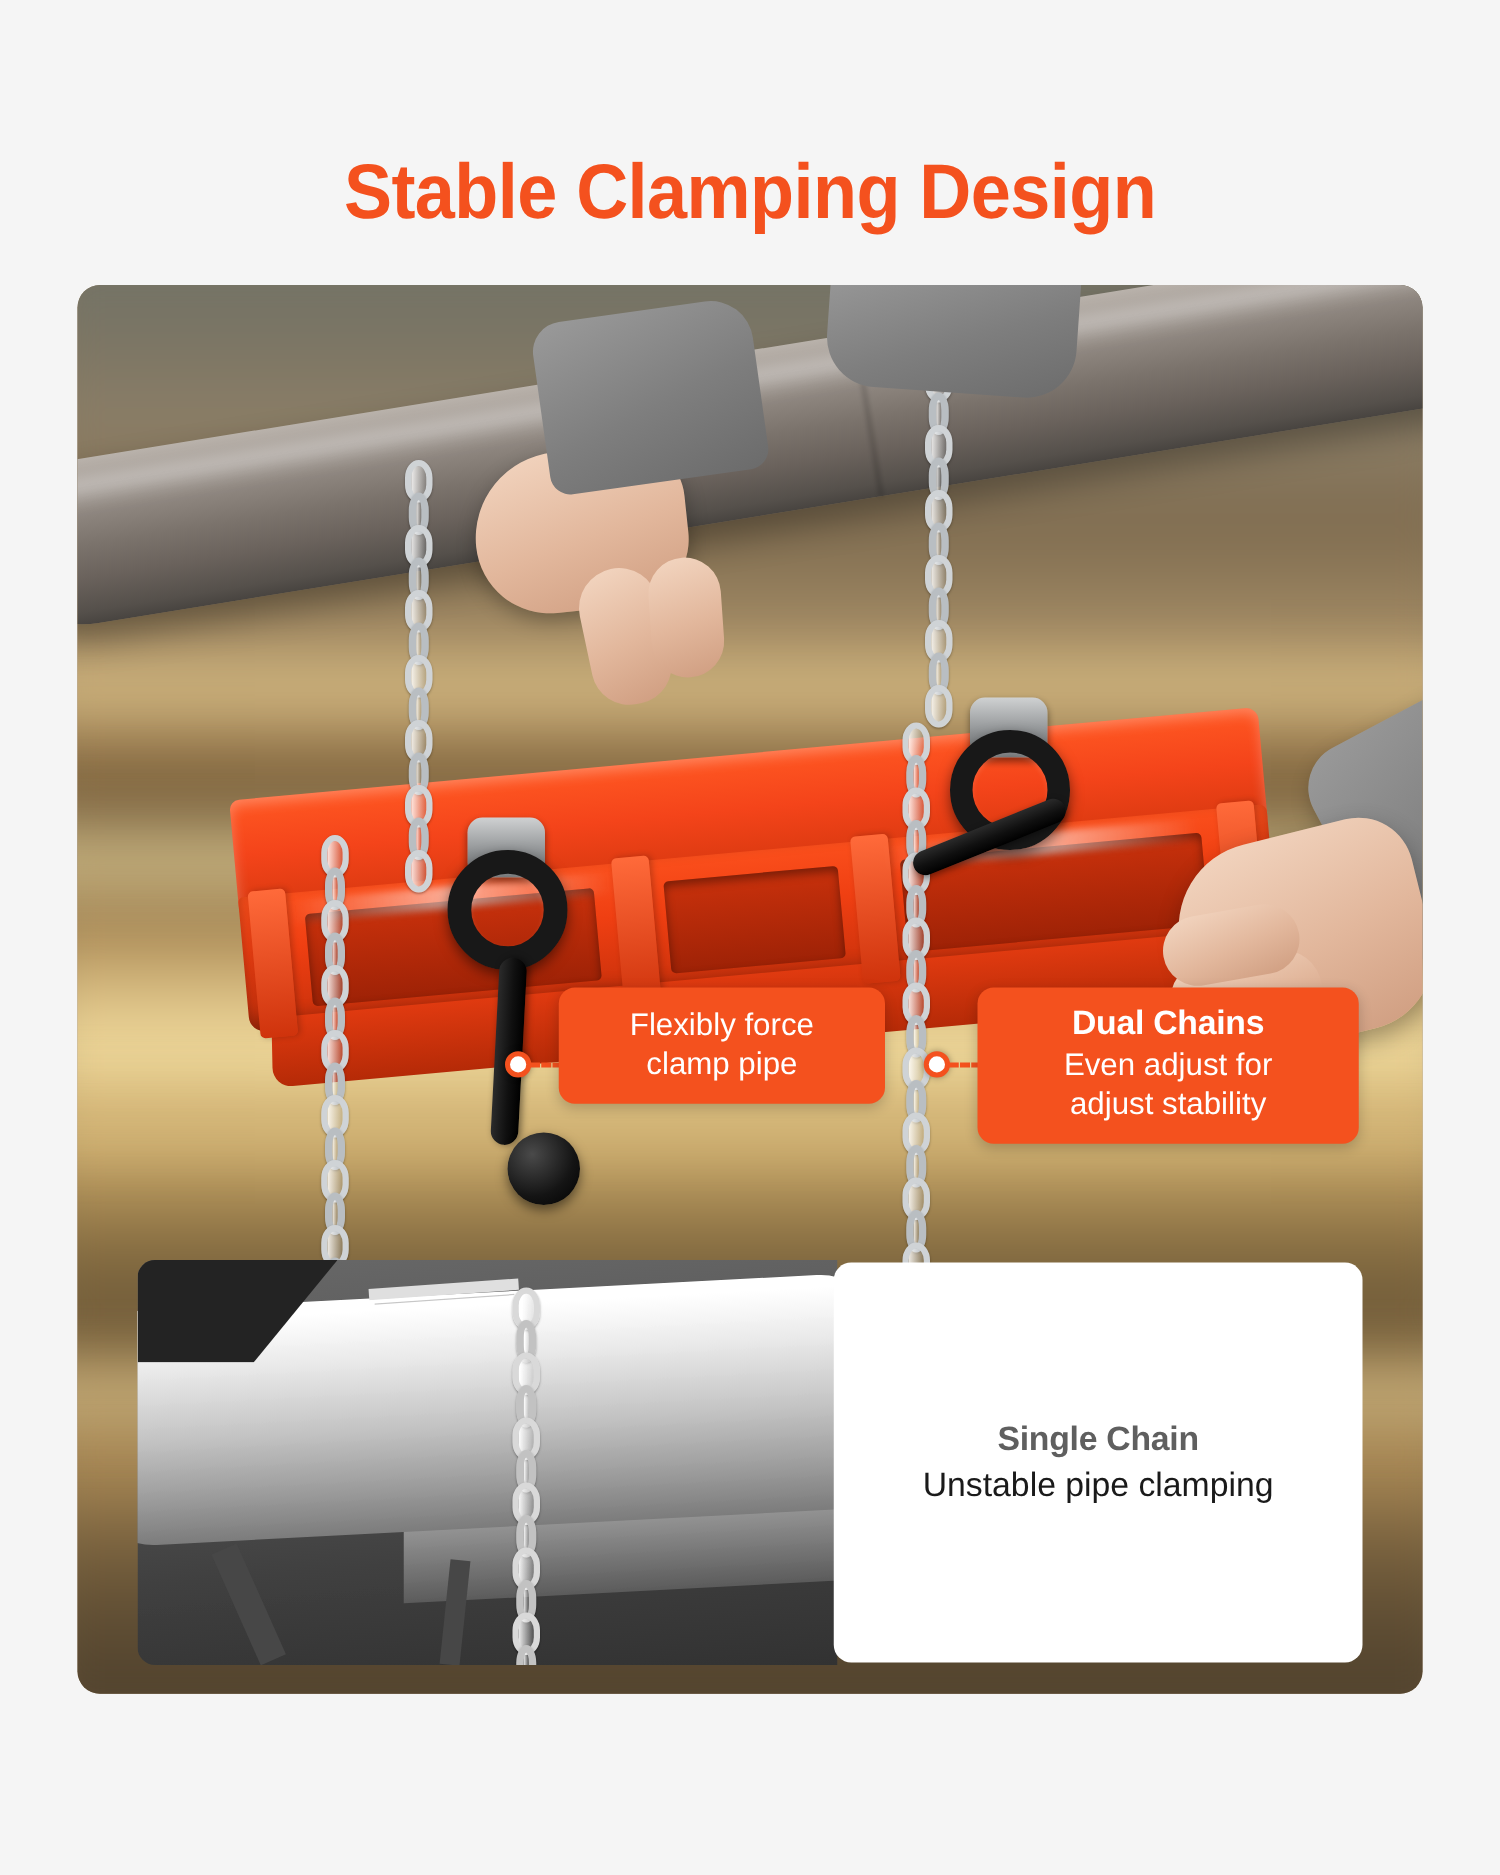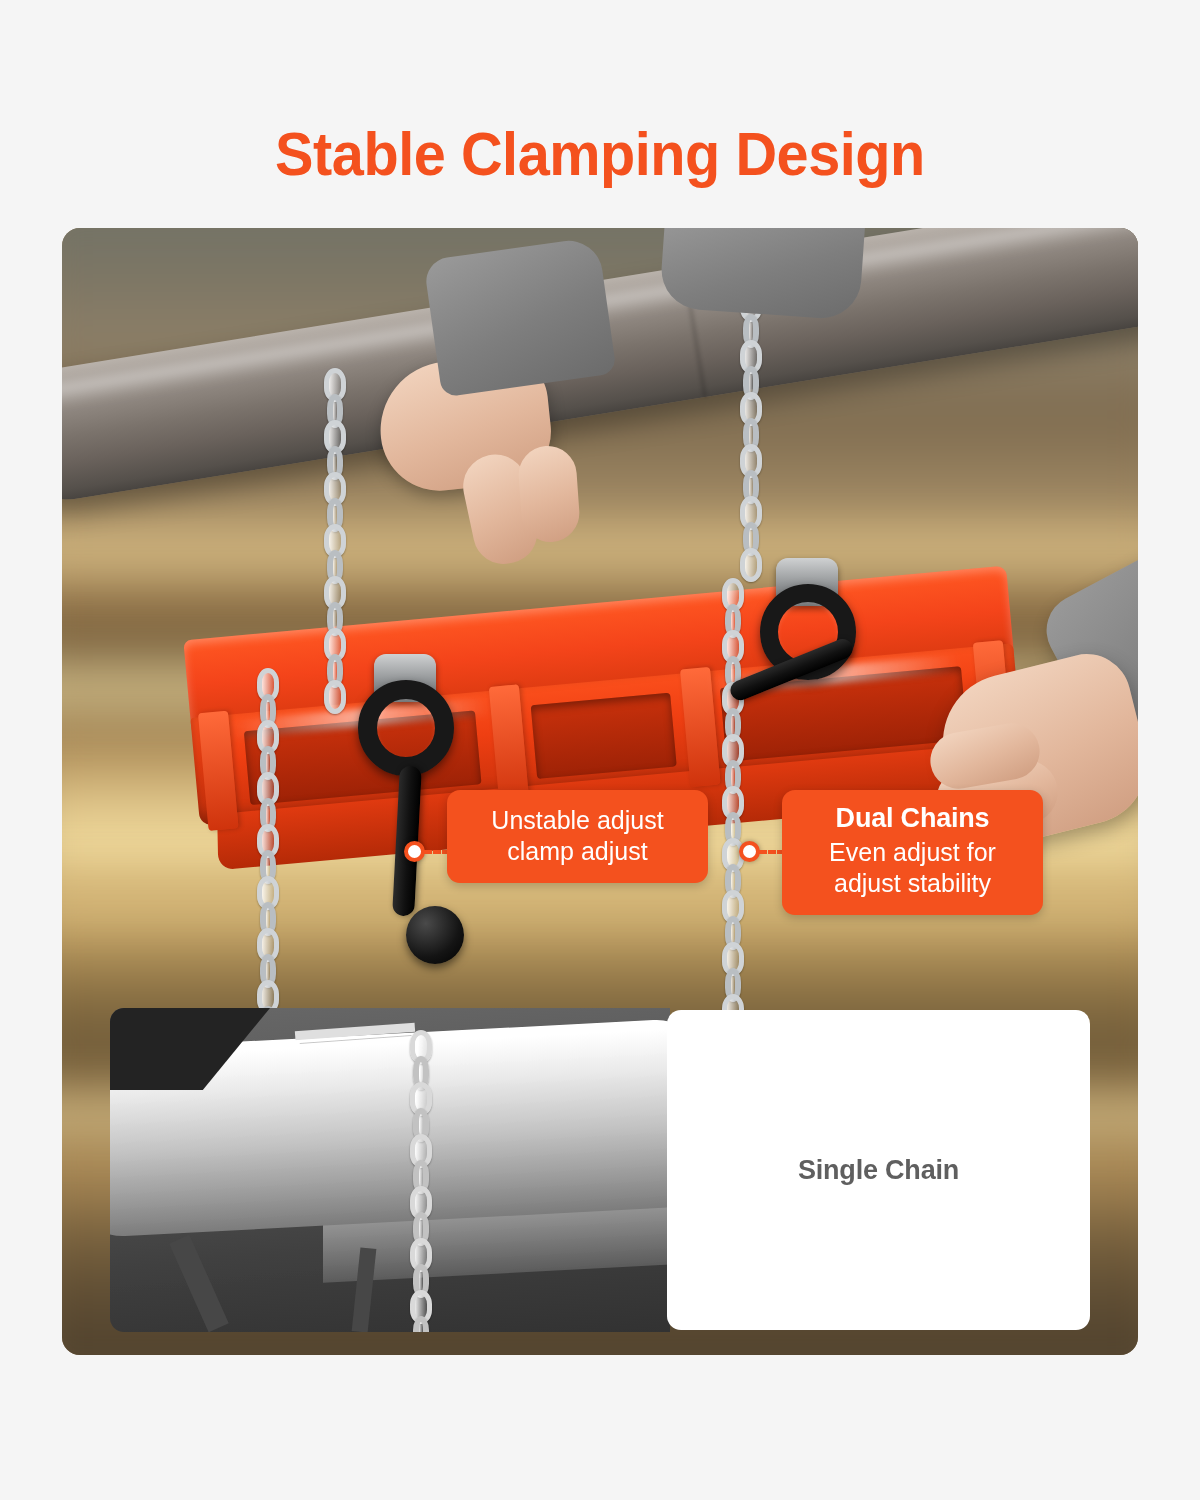--- a/index.html
+++ b/index.html
@@ -185,21 +185,21 @@
     padding:13px 16px 16px;
     box-shadow:0 3px 10px rgba(0,0,0,.2);
   }
   .badge .bt {
     font-size:27px; font-weight:700; line-height:1.18; letter-spacing:-.2px;
   }
   .badge .bs {
     font-size:25px; font-weight:400; line-height:1.24; margin-top:2px;
   }
   .badge-1 { left:447px; top:790px; width:261px; }
-  .badge-2 { left:782px; top:790px; width:261px; }
+  .badge-2 { left:782px; top:790px; width:305px; }
 
   .lead-dot {
     position:absolute; width:21px; height:21px; border-radius:50%;
     background:#fff; border:4px solid #f4511e;
     box-shadow:0 0 5px rgba(0,0,0,.35);
   }
   .lead-line {
     position:absolute; height:0;
     border-top:4px dashed #f4511e;
   }
@@ -426,22 +426,22 @@
 
   </div>
 
   <div class="lead-dot" style="left:404px; top:841px;"></div>
   <div class="lead-line" style="left:424px; top:850px; width:26px;"></div>
 
   <div class="lead-dot" style="left:739px; top:841px;"></div>
   <div class="lead-line" style="left:759px; top:850px; width:26px;"></div>
 
   <div class="badge badge-1">
-    <div class="bs">Unstable adjust</div>
-    <div class="bs" style="margin-top:0">clamp adjust</div>
+    <div class="bs">Flexibly force</div>
+    <div class="bs" style="margin-top:0">clamp pipe</div>
   </div>
 
   <div class="badge badge-2">
     <div class="bt">Dual Chains</div>
     <div class="bs">Even adjust for</div>
     <div class="bs" style="margin-top:0">adjust stability</div>
   </div>
 
   <div class="inset">
     <div class="floor"></div>
@@ -463,15 +463,16 @@
       <div class="lnk" style="top:208px;"></div>
       <div class="lnk alt" style="top:234px;"></div>
       <div class="lnk" style="top:260px;"></div>
       <div class="lnk alt" style="top:286px;"></div>
     </div>
   </div>
 
 
   <div class="white-panel">
     <div class="wp-title">Single Chain</div>
+    <div class="wp-sub">Unstable pipe clamping</div>
   </div>
 
 </div>
 
 </body></html>

